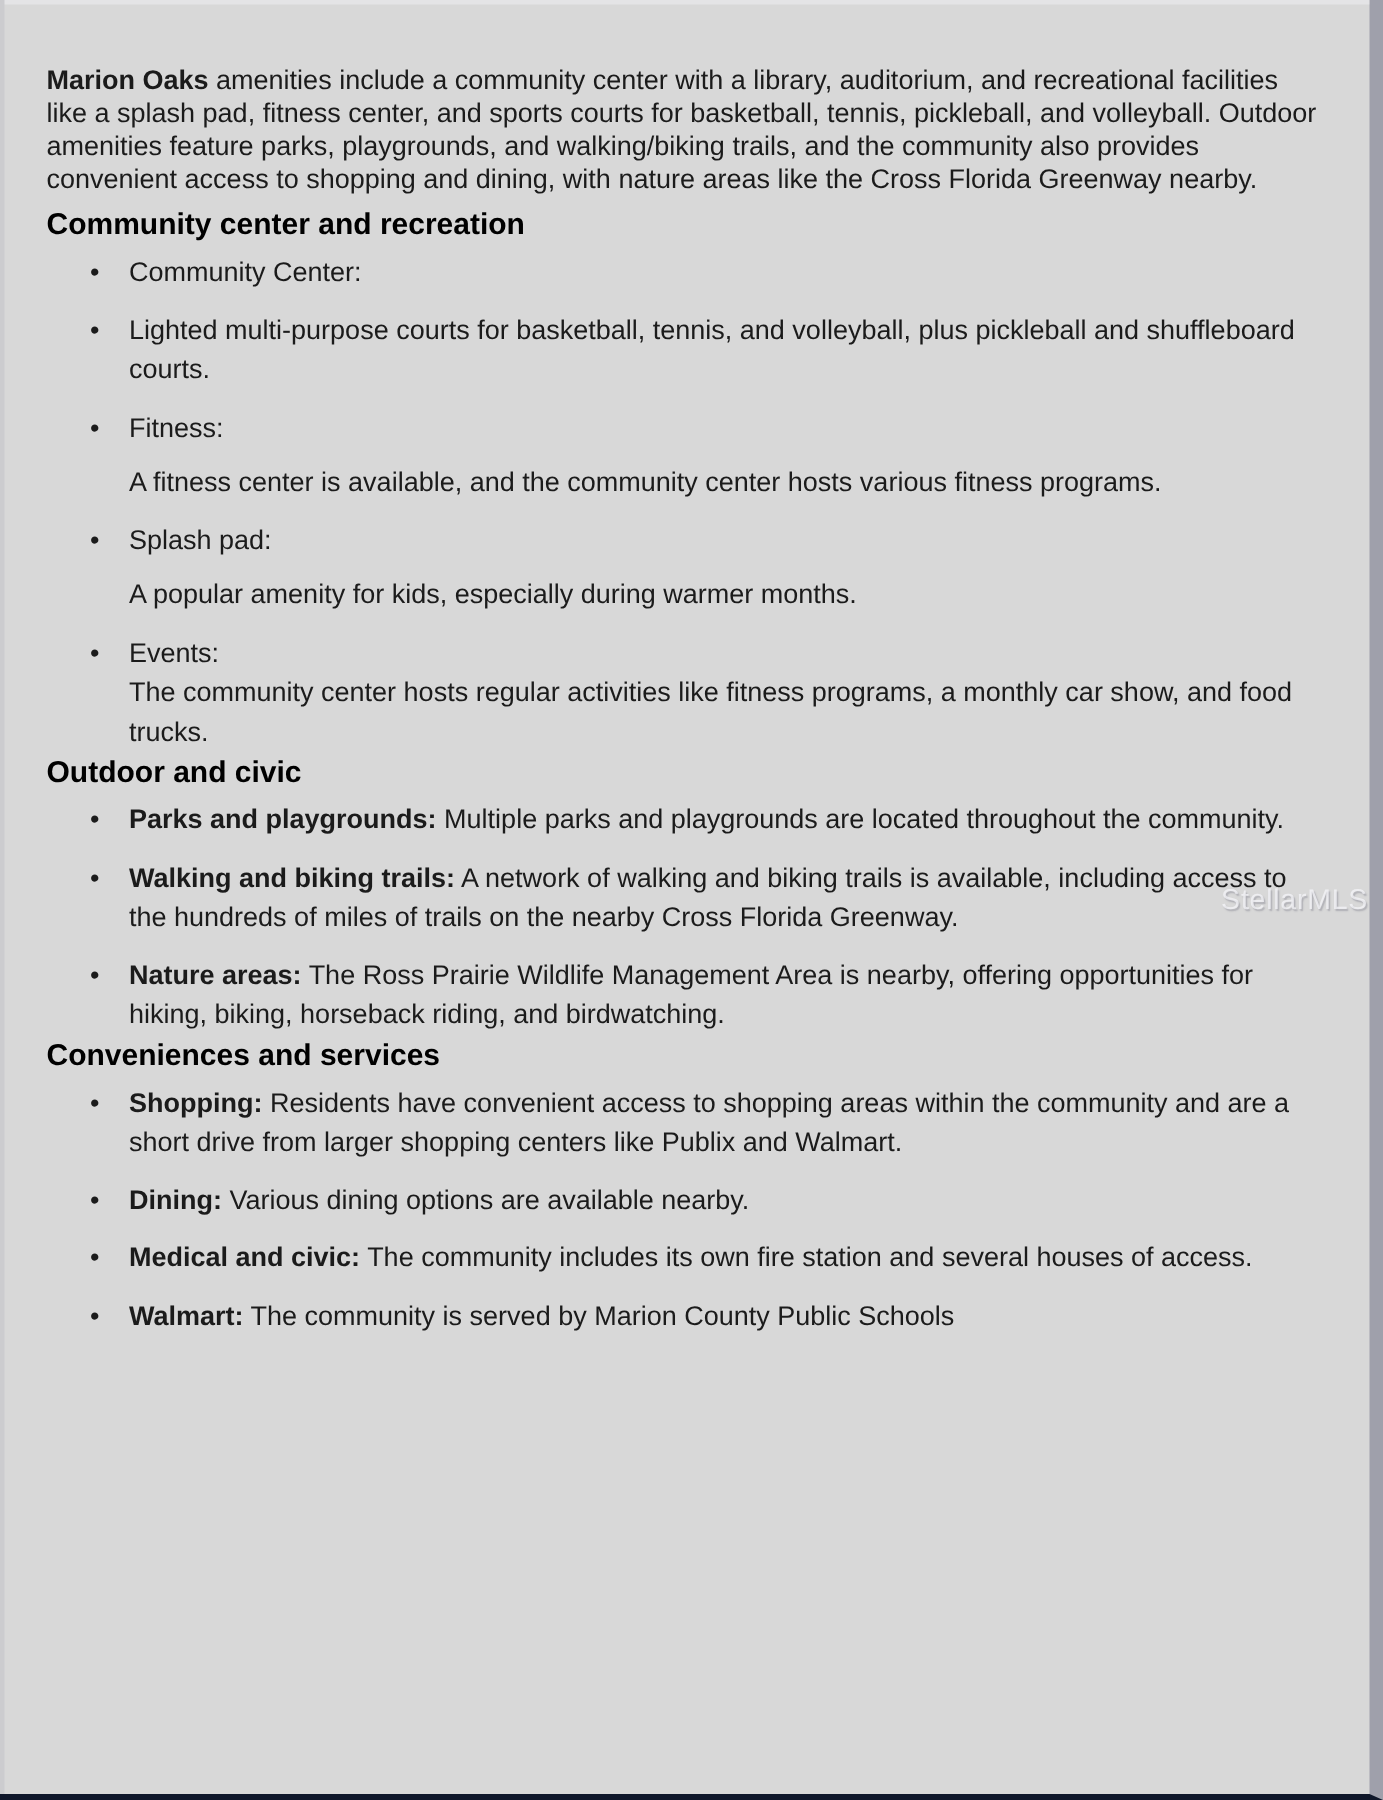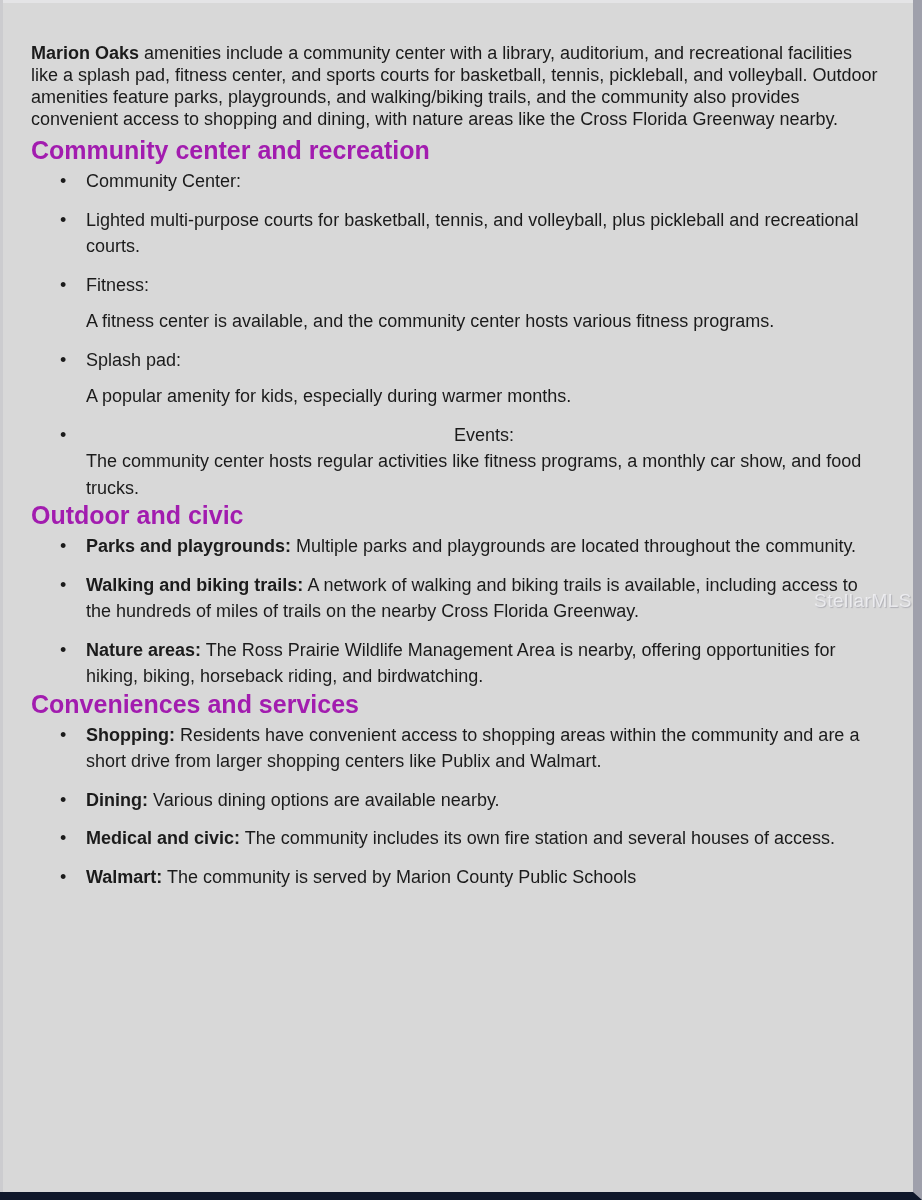--- a/index.html
+++ b/index.html
@@ -10,21 +10,21 @@
     background: #9fa0ab;
     font-family: "Liberation Sans", sans-serif;
   }
   .frame {
     position: relative;
     box-sizing: border-box;
     width: 922px;
     height: 1200px;
     background: #d8d8d8;
     border-right: 9px solid #9fa0ab;
-    border-bottom: 8px solid #0f172a;
+    border-bottom: 4px solid #0f172a;
     overflow: hidden;
   }
   .frame::before { 
     content: "";
     position: absolute;
     top: 0; left: 0; right: 0;
     height: 3px;
     background: #e4e4e6;
   }
   .frame::after { 
@@ -40,25 +40,25 @@
     font-size: 18px;
     line-height: 26.5px;
   }
   p { margin: 0; }
   .intro {
     line-height: 22px;
     margin: 0 0 6px 0;
   }
   .intro b { font-weight: bold; }
   h2 {
-    font-size: 25px;
+    font-size: 20px;
     line-height: 28px;
     font-weight: bold;
     margin: 0 0 4px 0;
-    color: #a21caf;
+    color: #000000;
   }
   ul {
     list-style: none;
     margin: 0;
     padding: 0;
   }
   li {
     position: relative;
     padding-left: 55px;
     margin: 0 0 12px 0;
@@ -70,21 +70,21 @@
     left: 29px;
     top: 0;
     font-size: 18px;
     line-height: 26.5px;
     color: #1b1b1b;
   }
   .item-label {
     font-weight: normal;
     margin: 0 0 10px 0;
   }
-  li.tight .item-label { margin-bottom: 0; text-align: center; }
+  li.tight .item-label { margin-bottom: 0; }
   .inline-label { font-weight: bold; }
   .watermark {
     position: absolute;
     top: 590px;
     right: 1px;
     font-size: 19px;
     letter-spacing: 0.5px;
     color: rgba(245, 245, 250, 0.75);
     text-shadow: 1px 1px 1px rgba(125, 125, 138, 0.45);
     pointer-events: none;
@@ -97,21 +97,21 @@
   <div class="content">
 
     <p class="intro"><b>Marion Oaks</b><span> amenities include a community center with a library, auditorium, and recreational facilities like a splash pad, fitness center, and sports courts for basketball, tennis, pickleball, and volleyball. Outdoor amenities feature parks, playgrounds, and walking/biking trails, and the community also provides convenient access to shopping and dining, with nature areas like the Cross Florida Greenway nearby.</span></p>
 
     <h2>Community center and recreation</h2>
     <ul>
       <li>
         <p class="item-label">Community Center:</p>
       </li>
       <li>
-        <p class="item-body">Lighted multi-purpose courts for basketball, tennis, and volleyball, plus pickleball and recreational courts.</p>
+        <p class="item-body">Lighted multi-purpose courts for basketball, tennis, and volleyball, plus pickleball and shuffleboard courts.</p>
       </li>
       <li>
         <p class="item-label">Fitness:</p>
         <p class="item-body">A fitness center is available, and the community center hosts various fitness programs.</p>
       </li>
       <li>
         <p class="item-label">Splash pad:</p>
         <p class="item-body">A popular amenity for kids, especially during warmer months.</p>
       </li>
       <li class="tight">

